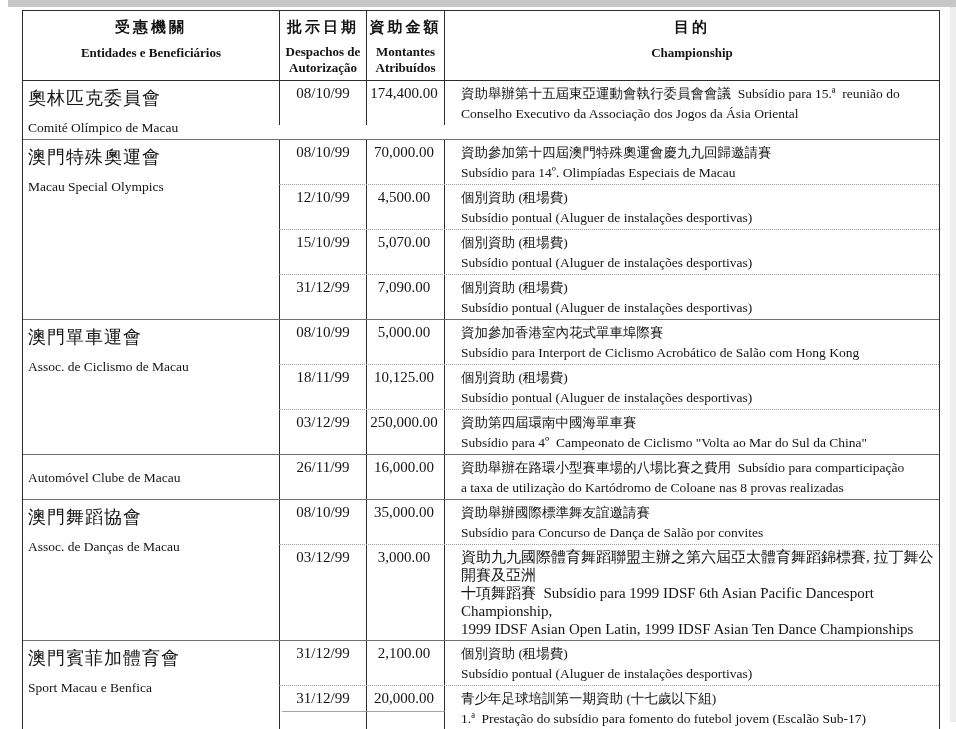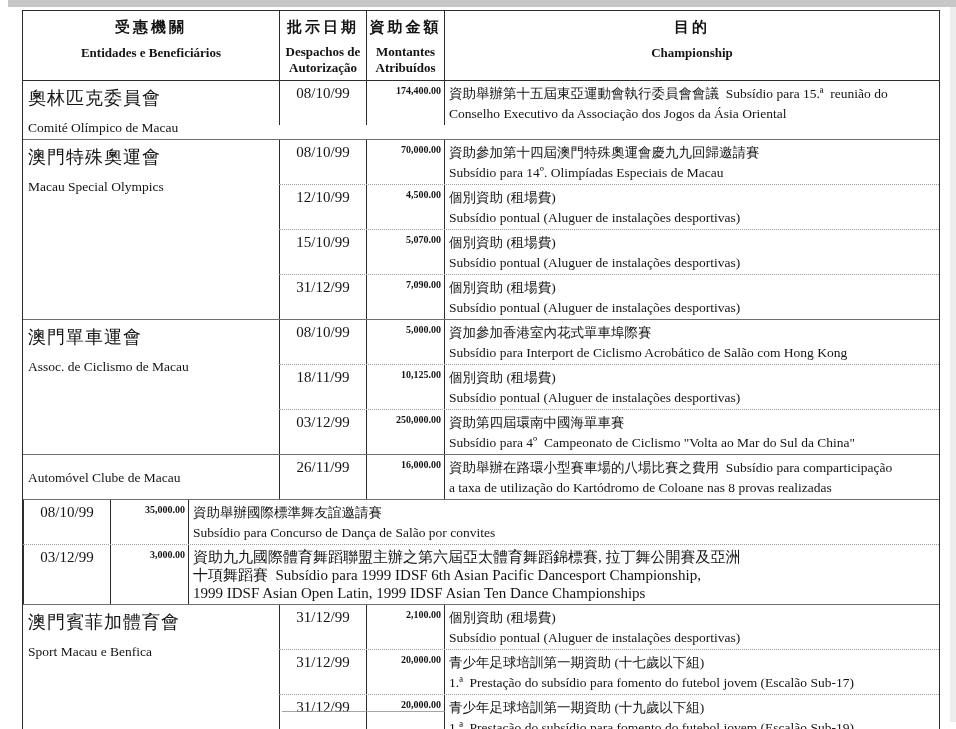--- a/index.html
+++ b/index.html
@@ -46,24 +46,24 @@
   .entity .pt { font-size: 13.5px; margin-top: 10px; }
   .rows { flex: 1; display: flex; flex-direction: column; }
   .subrow { display: flex; min-height: 40px; }
   .subrow + .subrow { border-top: 1px dotted #9d9d9d; }
   .date {
     width: 88px; flex: 0 0 88px; text-align: center; padding-top: 4px;
     font-size: 15px;
     border-left: 1.2px solid #2c2c2c; border-right: 1.2px solid #2c2c2c;
   }
   .amount {
-    width: 78px; flex: 0 0 78px; text-align: right; padding: 4px 3px 0 0;
-    font-size: 10px; border-right: 1.2px solid #2c2c2c; font-weight: bold;
-  }
-  .purpose { flex: 1; padding: 3px 4px 2px 4px; font-size: 13.5px; }
+    width: 78px; flex: 0 0 78px; text-align: center; padding: 4px 3px 0 0;
+    font-size: 15px; border-right: 1.2px solid #2c2c2c;
+  }
+  .purpose { flex: 1; padding: 3px 4px 2px 4px; font-size: 13.5px; margin-left: 12px; }
   .purpose .line { line-height: 19.5px; white-space: pre-wrap; }
   .subrow.small { min-height: 58px; }
   .subrow.small .line { font-size: 15px; line-height: 18px; }
 </style>
 </head>
 <body>
 
 <div class="scan-band-top"></div>
 <div class="scan-band-right"></div>
 
@@ -193,20 +193,24 @@
               <div class="date">26/11/99</div>
               <div class="amount">16,000.00</div>
               <div class="purpose">
                 <div class="line">資助舉辦在路環小型賽車場的八場比賽之費用  Subsídio para comparticipação</div>
                 <div class="line">a taxa de utilização do Kartódromo de Coloane nas 8 provas realizadas</div>
               </div>
             </div>
           </div>
         </div>
         <div class="section">
+          <div class="entity">
+            <div class="zh">澳門舞蹈協會</div>
+            <div class="pt">Assoc. de Danças de Macau</div>
+          </div>
           <div class="rows">
             <div class="subrow">
               <div class="date">08/10/99</div>
               <div class="amount">35,000.00</div>
               <div class="purpose">
                 <div class="line">資助舉辦國際標準舞友誼邀請賽</div>
                 <div class="line">Subsídio para Concurso de Dança de Salão por convites</div>
               </div>
             </div>
             <div class="subrow small">

